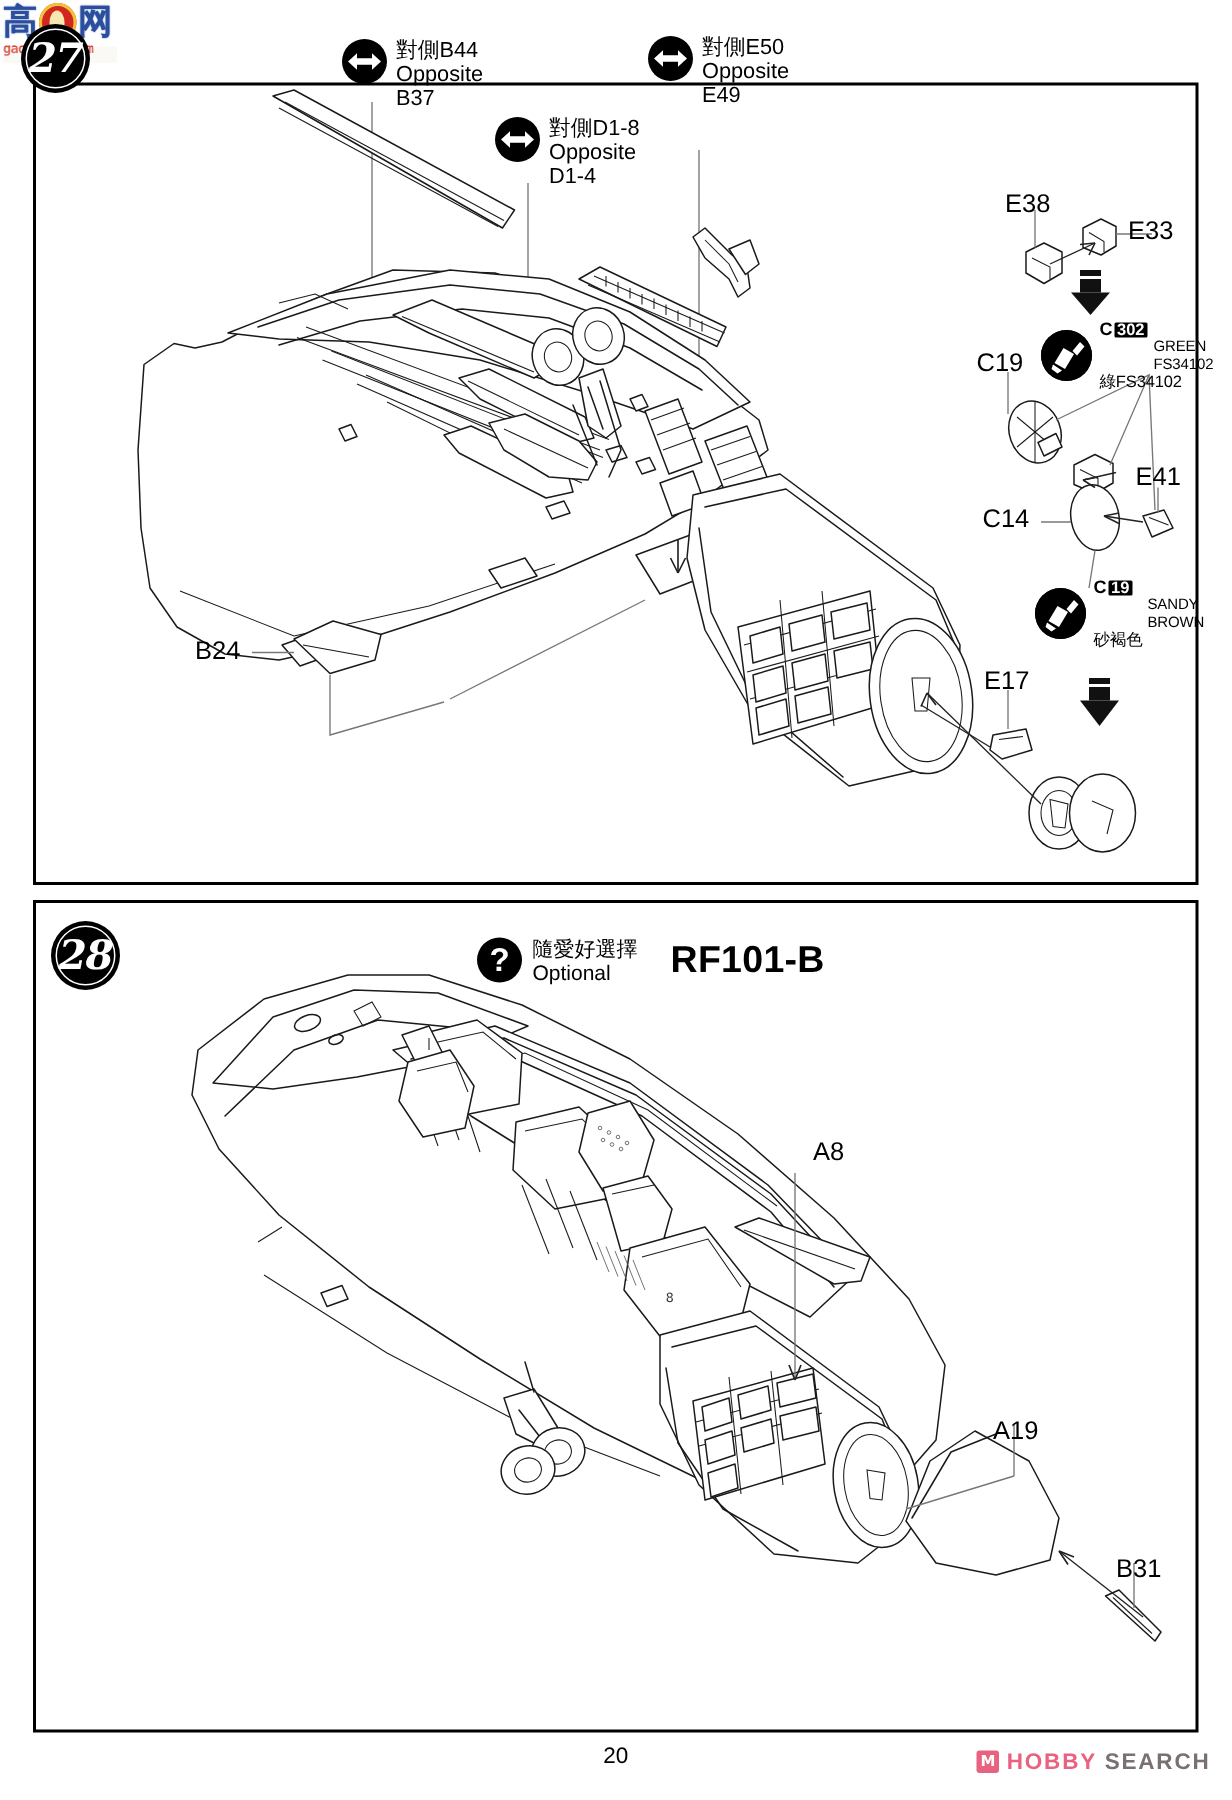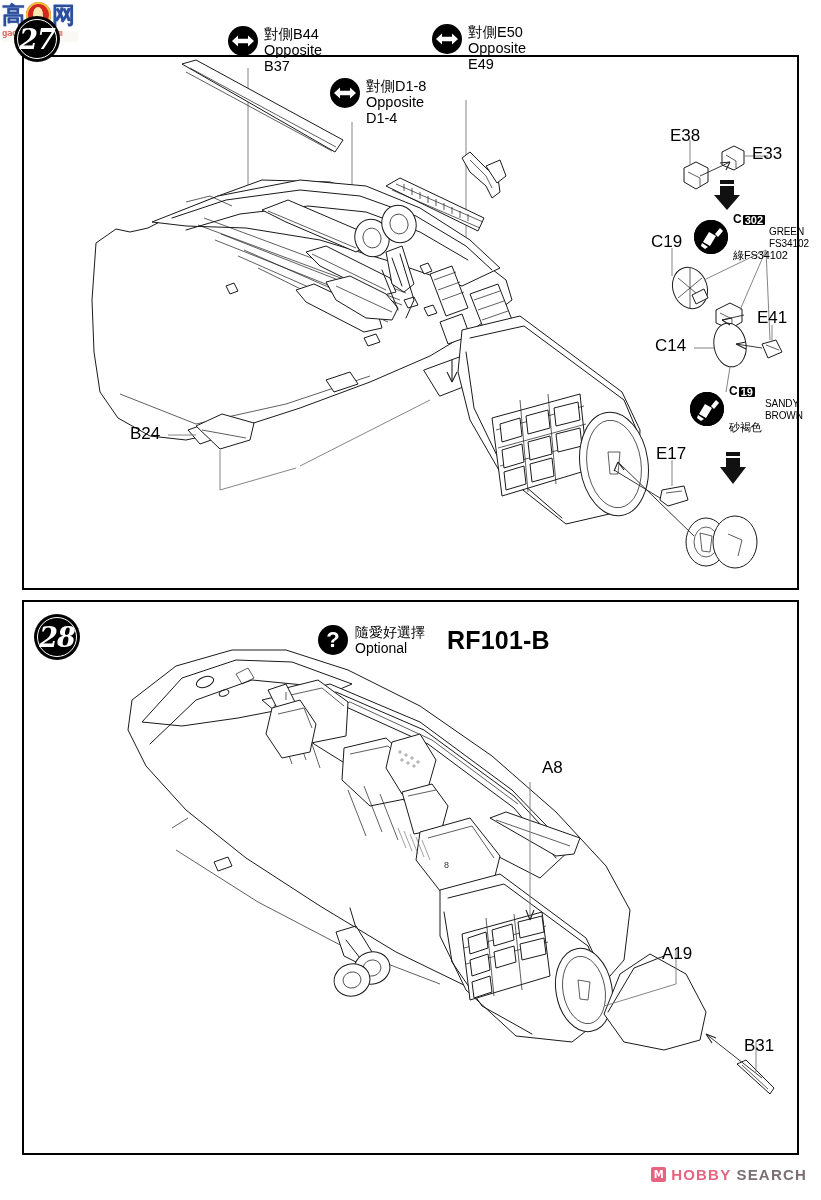--- a/index.html
+++ b/index.html
@@ -591,20 +591,21 @@
         <path class="lead" d="M530 782 L530 920"></path>
         <path class="arrowln" d="M530 920 L526 910 M530 920 L534 910"></path>
       </g>
     </g>
   </svg>
 
   <div class="plabel" style="left:542px;top:758px;">A8</div>
   <div class="plabel" style="left:662px;top:944px;">A19</div>
   <div class="plabel" style="left:744px;top:1036px;">B31</div>
 
+  <div class="page-num">20</div>
 
   <div class="hs-logo">
     <span class="hs-mark">M</span>
     <span class="hs-text">
       <span class="a">HOBBY</span>
       <span class="b">SEARCH</span>
     </span>
   </div>
 
 </div>

